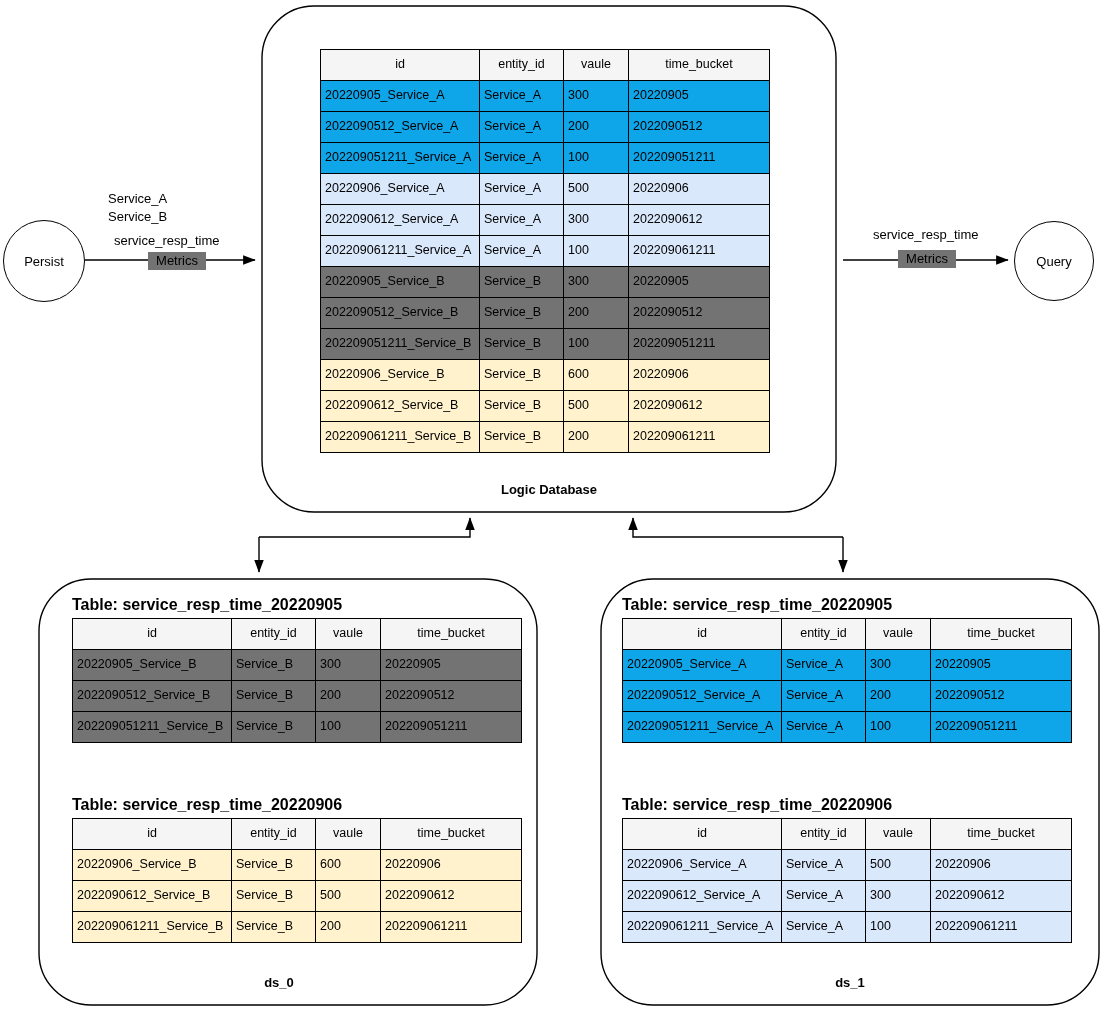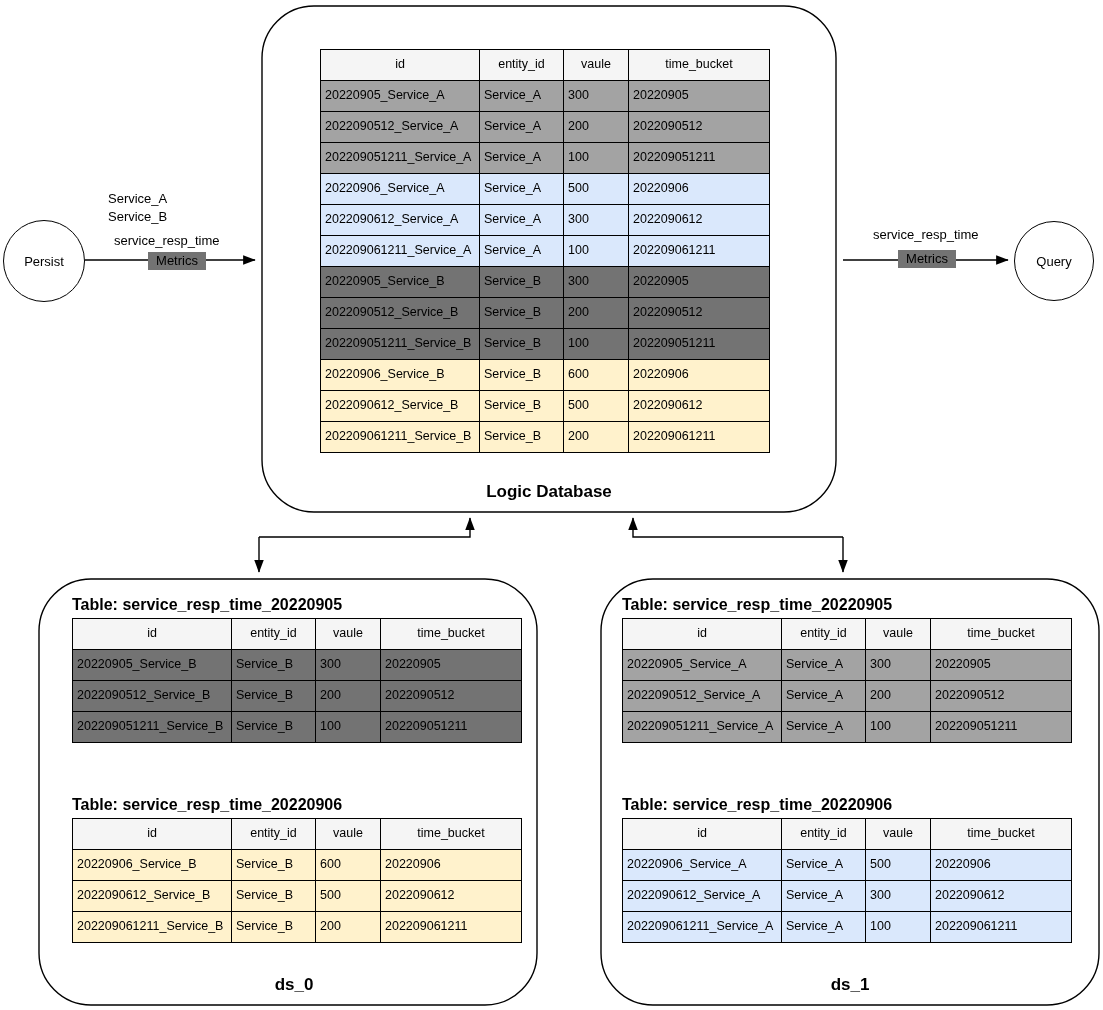--- a/index.html
+++ b/index.html
@@ -47,36 +47,36 @@
   }
   table.dtable th {
     background: #f5f5f5;
     text-align: center;
   }
   table.dtable td {
     text-align: left;
   }
 
   
-  .tint-green  td { background: #a3a3a3; }
+  .tint-green  td { background: #0ea5e9; }
   .tint-blue   td { background: #dae8fc; }
   .tint-orange td { background: #737373; }
   .tint-yellow td { background: #fff2cc; }
 
   
   .caption {
     position: absolute;
     font-size: 16px;
     font-weight: bold;
     line-height: 1.25;
     white-space: pre;
   }
   .boxlabel {
     position: absolute;
-    font-size: 17px;
+    font-size: 13px;
     font-weight: bold;
     text-align: center;
     white-space: nowrap;
   }
 
   
   .node-circle {
     position: absolute;
     border: 1.4px solid #000000;
     border-radius: 50%;
@@ -314,21 +314,21 @@
         </tr>
         <tr class="tint-yellow">
           <td>202209061211_Service_B</td>
           <td>Service_B</td>
           <td>200</td>
           <td>202209061211</td>
         </tr>
       </tbody>
   </table>
 
-  <div class="boxlabel" style="left:45px; top:975px; width:498px;">ds_0</div>
+  <div class="boxlabel" style="left:30px; top:975px; width:498px;">ds_0</div>
 
   <div class="caption" style="left:622px; top:595px;"><span>Table: service_resp_time_20220905</span></div>
   <table class="dtable" id="ds1-t0" style="left:622px; top:618px; width:449px;">
     <colgroup>
       <col style="width:159px">
         <col style="width:84px">
       <col style="width:65px">
         <col style="width:141px">
     </colgroup>
     <thead>

